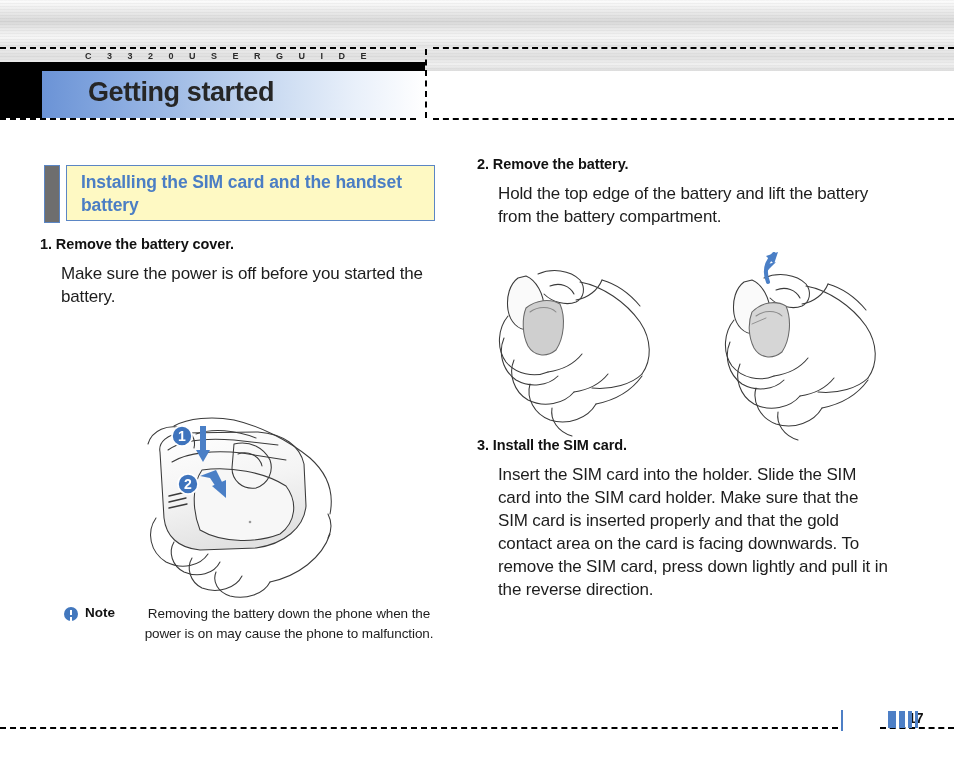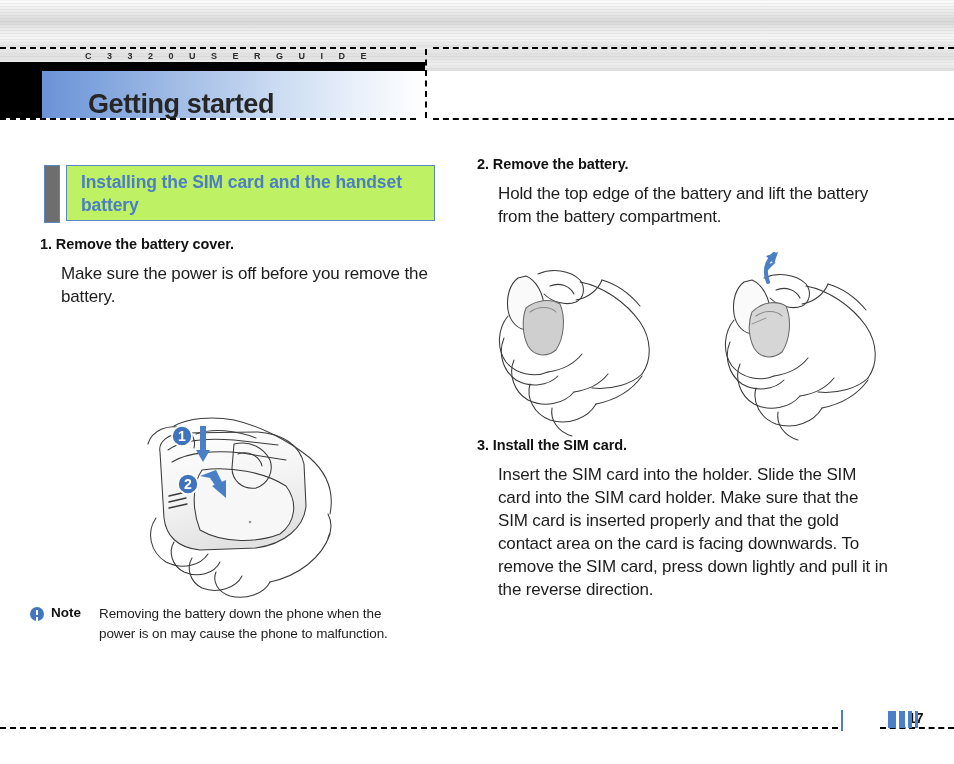--- a/index.html
+++ b/index.html
@@ -59,21 +59,20 @@
   }
   .hdr-blue {
     position: absolute; left: 42px; top: 71px; width: 383px; height: 47px;
     background: linear-gradient(to right, #6b93d6 0%, #7fa3dd 14%,
                  #a9c2e8 40%, #ccdcf2 62%, #e9f0fa 82%, #ffffff 100%);
   }
   .hdr-title {
     position: absolute; left: 88px; top: 77px;
     font-size: 27px; font-weight: bold; color: #262626;
     letter-spacing: -0.4px;
-    margin-top: 12px;
   }
 
   
   .dash-h {
     position: absolute; height: 0;
     border-top: 2px dashed #000;
   }
   .dash-v {
     position: absolute; width: 0;
     border-left: 2px dashed #000;
@@ -86,21 +85,21 @@
   #dash-bottom-l  { left: 0px;   top: 727px; width: 838px; }
   #dash-bottom-r  { left: 880px; top: 727px; width: 74px;  }
 
   
   .sec-bar {
     position: absolute; left: 44px; top: 165px; width: 14px; height: 56px;
     background: #6e6e6e; border: 1px solid #5b86c4;
   }
   .sec-box {
     position: absolute; left: 66px; top: 165px; width: 369px; height: 56px;
-    background: #bef264; border: 1px solid #5b86c4;
+    background: #fef9c3; border: 1px solid #5b86c4;
     box-sizing: border-box;
   }
   .sec-title {
     position: absolute; left: 14px; top: 5px; width: 340px;
     font-size: 17.5px; font-weight: bold; color: #4b7ec4;
     line-height: 23px; letter-spacing: -0.1px;
   }
 
   
   .col-left  { position: absolute; left: 40px;  top: 236px; width: 410px; }
@@ -110,22 +109,22 @@
     font-size: 14.5px; font-weight: bold; color: #121212;
     margin: 0 0 10px 0; letter-spacing: -0.1px;
   }
   .step-body {
     font-size: 17px; color: #1d1d1d; line-height: 23px;
     margin: 0 0 13px 21px; letter-spacing: -0.15px;
   }
 
   
   .note-row {
-    position: absolute; left: 30px; top: 604px;
-    display: flex; align-items: flex-start; gap: 7px;
+    position: absolute; left: 64px; top: 604px;
+    display: flex; align-items: flex-start; gap: 7px; text-align: center;
   }
   .note-icon {
     width: 14px; height: 14px; border-radius: 50%;
     background: #4277bd; flex: 0 0 auto; margin-top: 3px;
     position: relative;
   }
   .note-icon::after {
     content: ""; position: absolute; left: 6px; top: 3px;
     width: 2px; height: 5px; background: #fff;
     box-shadow: 0 7px 0 0 #fff;
@@ -181,21 +180,21 @@
 <div class="dash-h" id="dash-bottom-l"></div>
 <div class="dash-h" id="dash-bottom-r"></div>
 
 <div class="sec-bar"></div>
 <div class="sec-box">
   <div class="sec-title">Installing the SIM card and the handset battery</div>
 </div>
 
 <div class="col-left">
   <p class="step-head">1. Remove the battery cover.</p>
-  <p class="step-body">Make sure the power is off before you remove the battery.</p>
+  <p class="step-body">Make sure the power is off before you started the battery.</p>
 </div>
 
 <svg class="illus" id="illus-left" width="230" height="190" viewBox="0 0 230 190">
   <defs>
     <linearGradient id="phoneShade" x1="0" y1="0" x2="0.3" y2="1">
       <stop offset="0%" stop-color="#ffffff"></stop>
       <stop offset="55%" stop-color="#f4f4f4"></stop>
       <stop offset="100%" stop-color="#e2e2e2"></stop>
     </linearGradient>
   </defs>

